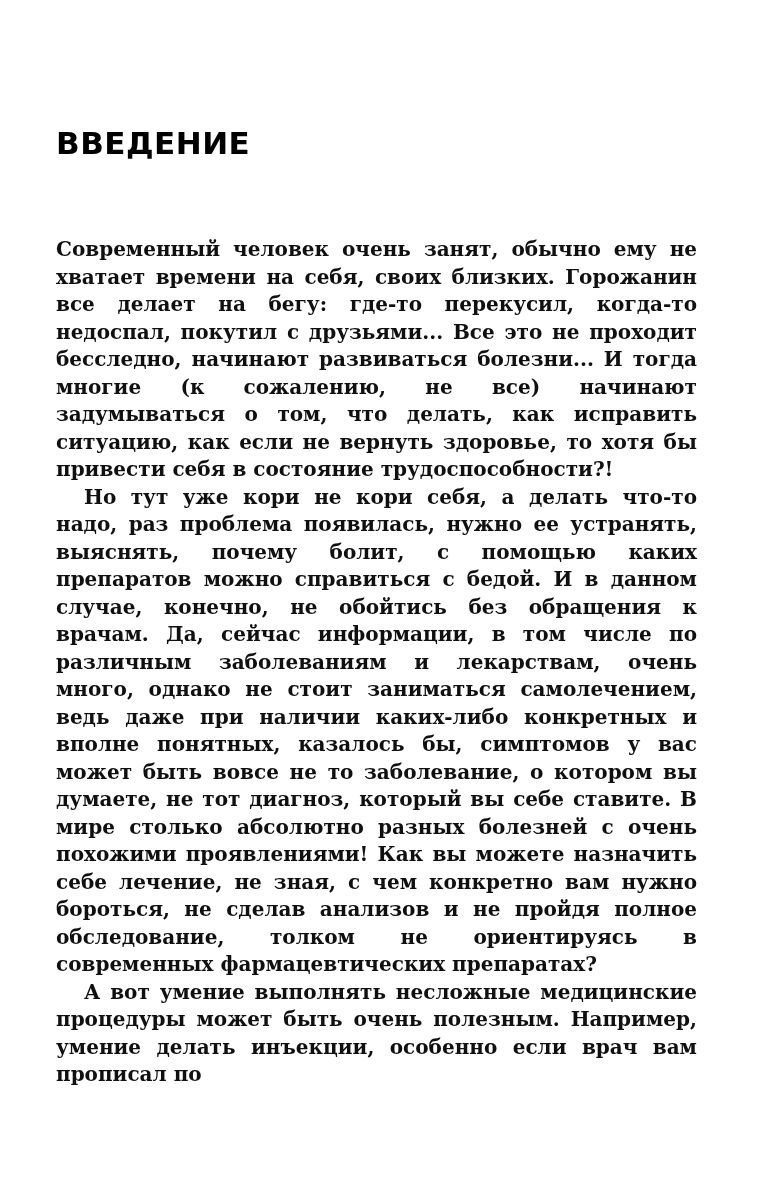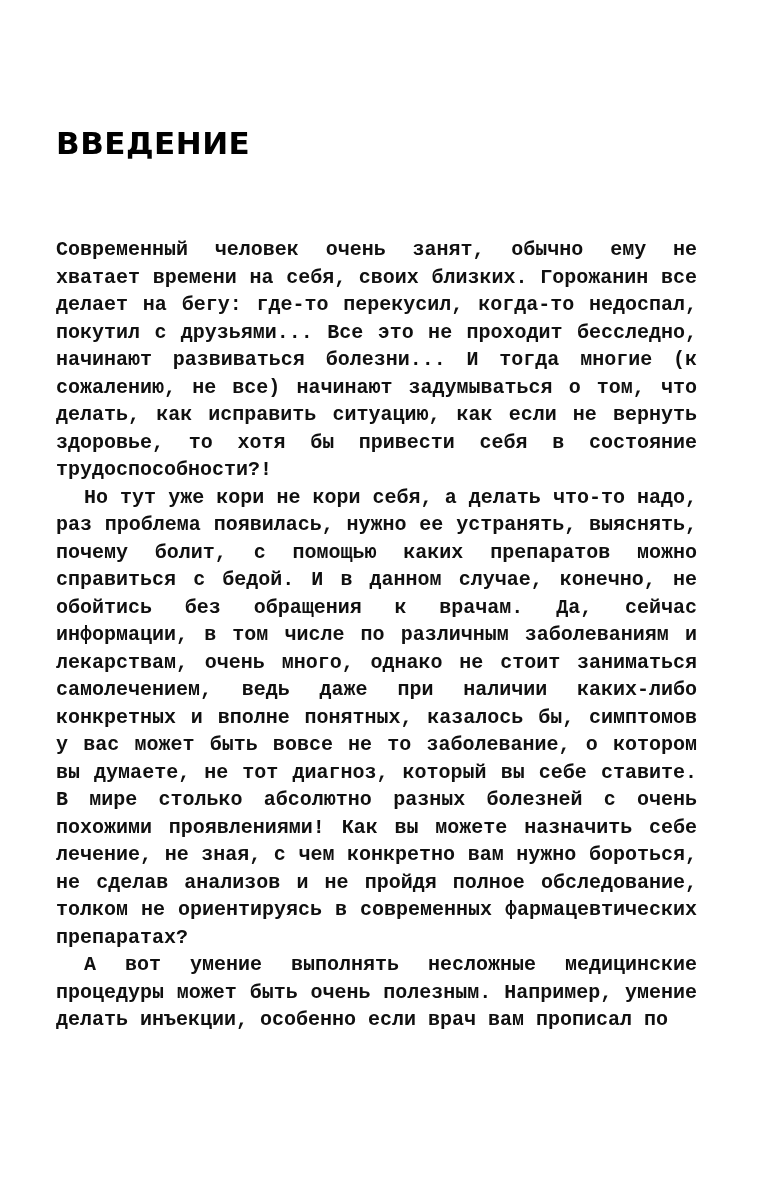--- a/index.html
+++ b/index.html
@@ -42,21 +42,20 @@
       font-weight: bold;
       color: #101010;
       text-align: justify;
       hyphens: auto;
       -webkit-hyphens: auto;
     }
 
     .body-text p {
       margin: 0;
       padding: 0;
-      font-family: Liberation Mono, monospace;
     }
 
     
     .body-text p + p {
       text-indent: 28px;
     }
   </style>
 </head>
 <body>
 

